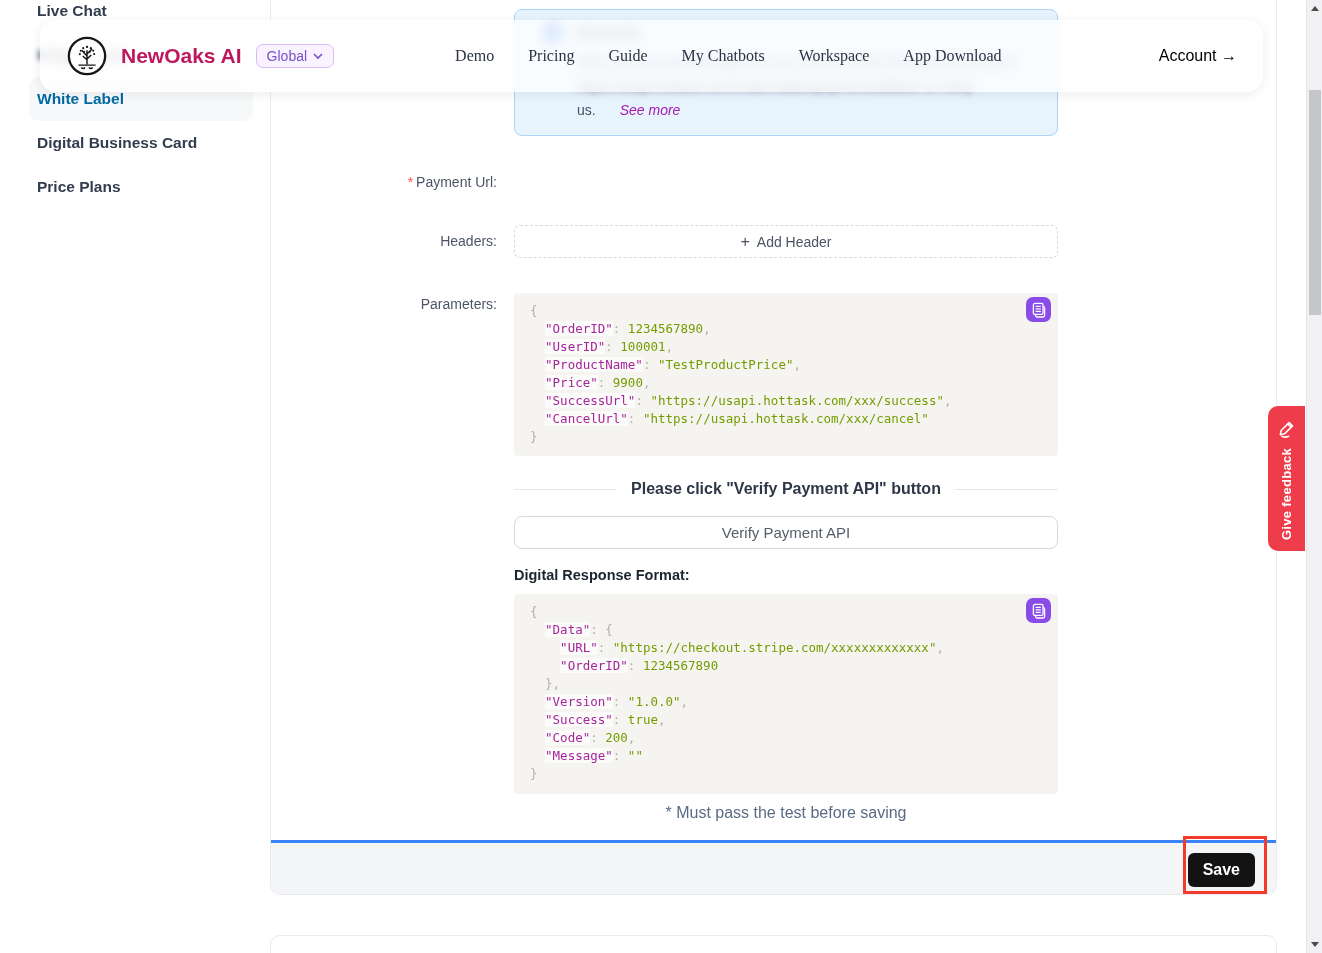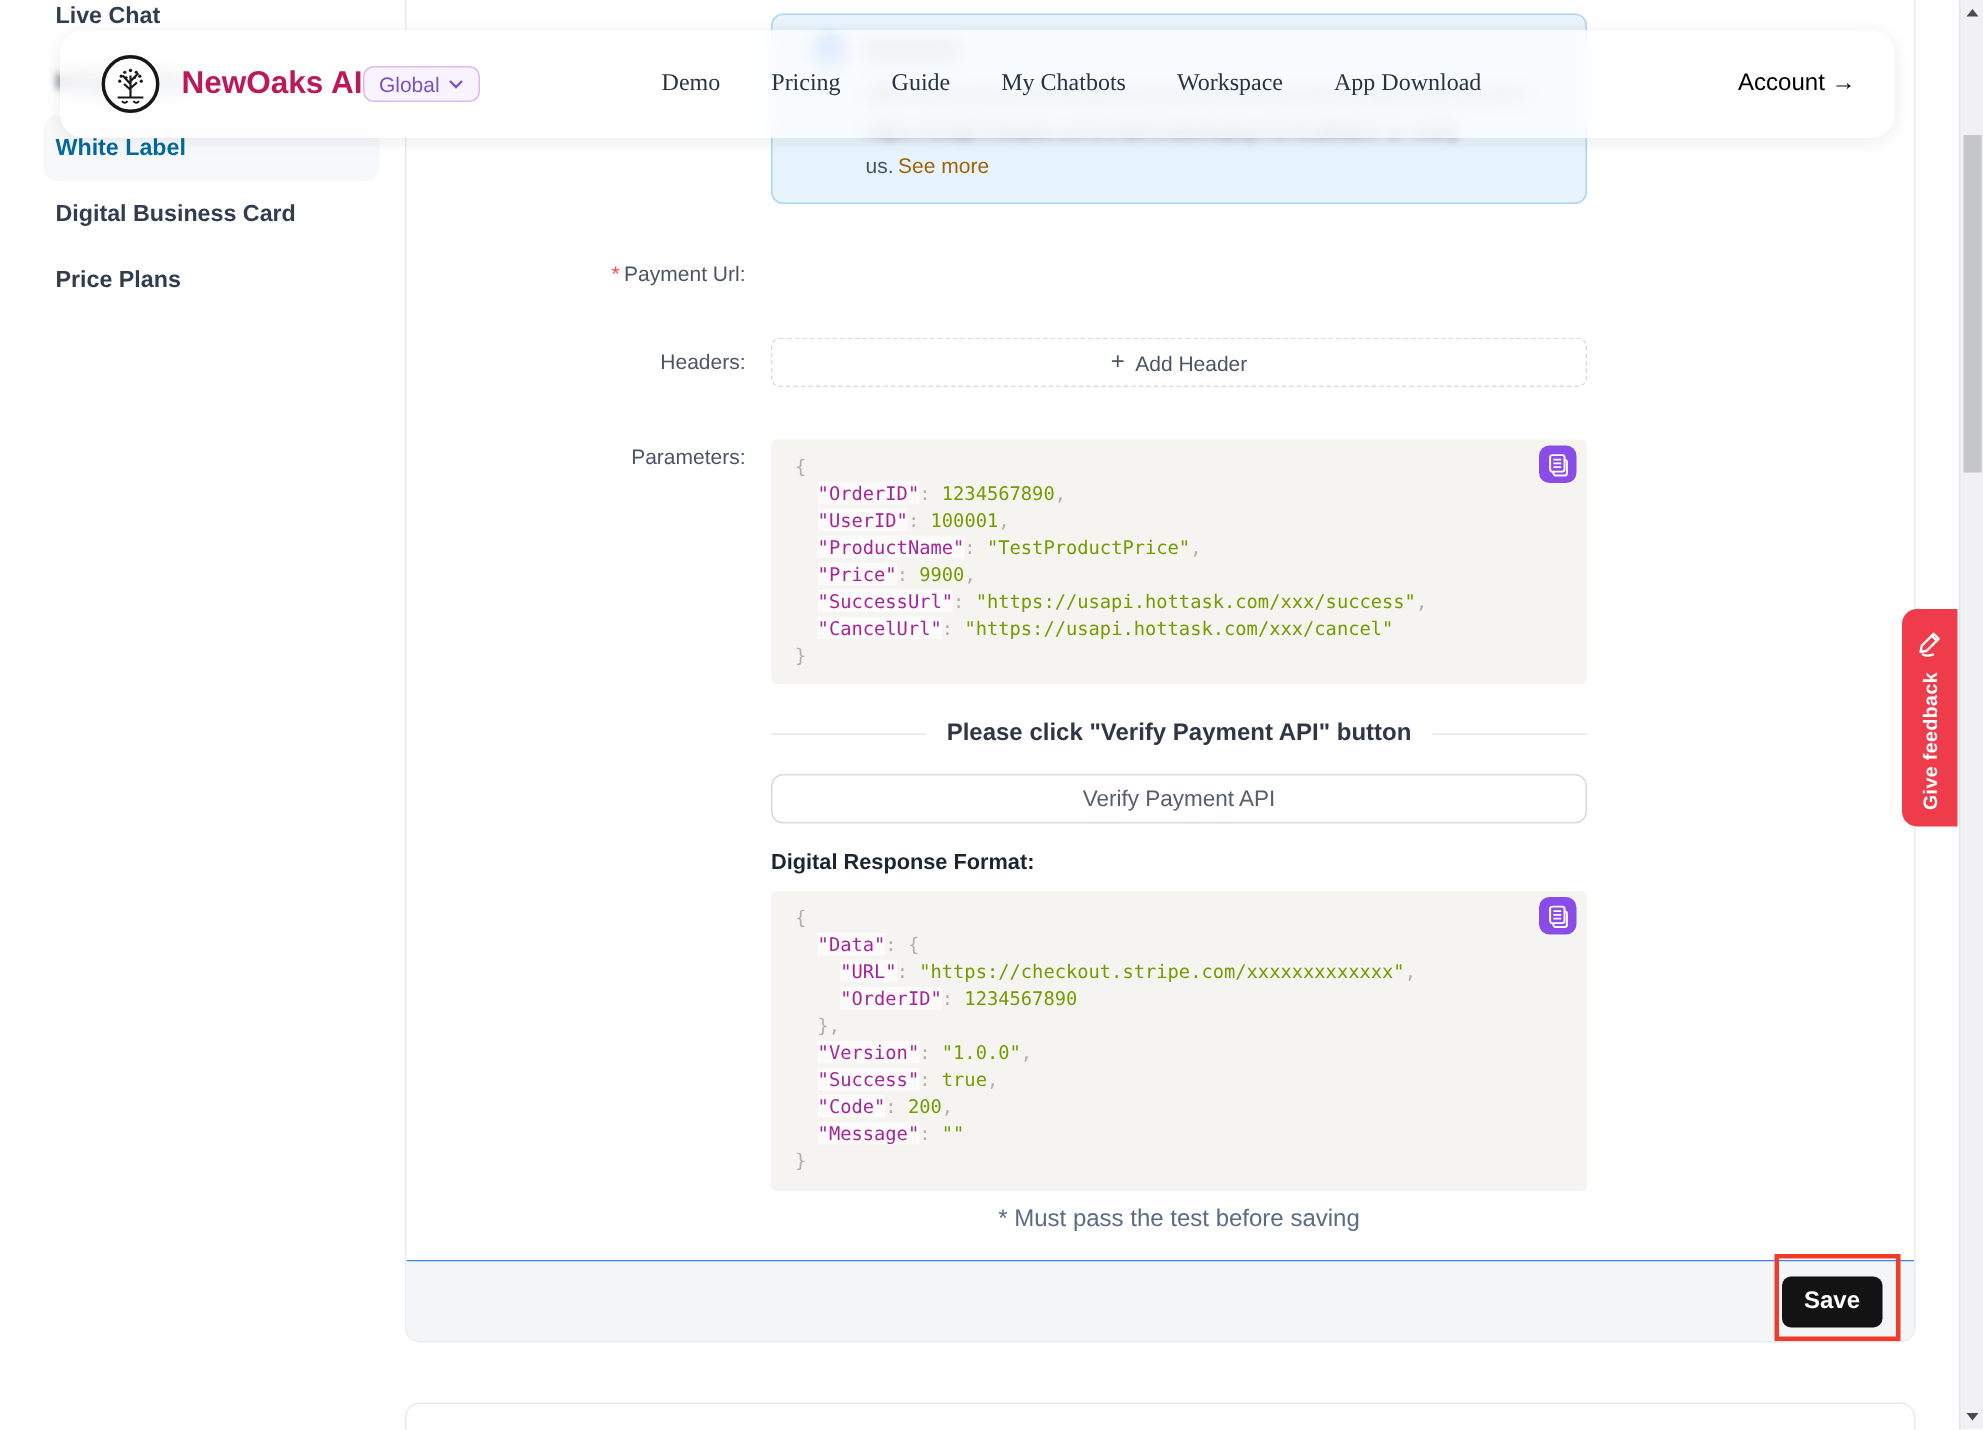--- a/index.html
+++ b/index.html
@@ -20,21 +20,21 @@
 
   
   .banner { position:absolute; left:243px; top:18px; width:544px; height:127px;
             background:#e7f3fd; border:1px solid #abd4f6; border-radius:8px; }
   .banner-icon { position:absolute; left:27px; top:12px; width:22px; height:22px;
                  border-radius:50%; background:#74a9f7; filter:blur(2px); opacity:.95; }
   .banner .bl { position:absolute; left:62px; font-size:14px; color:#475063; white-space:nowrap; }
   .banner .blur-txt { filter:blur(3px); opacity:.85; }
   .b-title { top:15px; font-weight:700; }
   .b-l1 { top:44px; } .b-l2 { top:68px; } .b-l3 { top:92px; color:#333; }
-  .see-more { color:#a16207; cursor:pointer; margin-left:3px; }
+  .see-more { color:#a21caf; cursor:pointer; margin-left:24px;font-style:italic; }
 
   
   .f-label { position:absolute; width:226px; text-align:right; font-size:14px; color:#4c5566; }
   .req { color:#ff4d4f; margin-right:3px; }
   .f-field { position:absolute; left:243px; width:544px; }
 
   .url-input { height:32px; width:544px; border:1px solid #d9d9d9; border-radius:6px;
                padding:0 11px; font-size:13.5px; color:#333; background:#fff; outline:none;
                font-family:"Liberation Sans", sans-serif; }
   .add-header { height:33px; width:544px; border:1px dashed #d9d9d9; border-radius:6px;
@@ -62,35 +62,35 @@
   .verify-btn { position:absolute; left:243px; top:525px; width:544px; height:33px;
                 background:#fff; border:1px solid #d9d9d9; border-radius:8px;
                 font-size:15px; color:#565e6b; cursor:pointer;
                 font-family:"Liberation Sans", sans-serif; }
 
   .expected { position:absolute; left:243px; top:576px; font-size:14.5px; font-weight:700; color:#1c2430; }
   .note { position:absolute; left:243px; top:813px; width:544px; text-align:center;
           font-size:16px; color:#5b6b85; }
 
   .panel-footer { position:absolute; left:0; right:0; bottom:0; height:54px;
-                  background:#f4f5f7; border-top:1px solid #3b82f6; border-radius:0 0 9px 9px; }
+                  background:#f4f5f7; border-top:3px solid #3b82f6; border-radius:0 0 9px 9px; }
   .save-btn { position:absolute; right:21px; top:10px; height:34px; padding:0 15px;
               background:#131313; color:#fff; border:none; border-radius:6px;
               font-size:16px; font-weight:700; cursor:pointer;
               font-family:"Liberation Sans", sans-serif; }
   .save-annotation { position:absolute; left:1183px; top:836px; width:84px; height:58px;
                      border:3px solid #f23b2b; z-index:40; }
 
   
   .topbar { position:absolute; left:40px; top:20px; width:1223px; height:72px; z-index:30;
             background:rgba(255,255,255,.74); backdrop-filter:blur(6px);
             border-radius:16px; box-shadow:0 2px 12px rgba(15,23,42,.08);
             display:flex; align-items:center; padding:0 26px; }
   .brand-name { margin-left:13px; font-size:21px; font-weight:600; color:#be185d; white-space:nowrap; }
-  .region-chip { display:flex; align-items:center; gap:6px;
+  .region-chip { margin-left:14px; display:flex; align-items:center; gap:6px;
                  background:#f9f2ff; border:1px solid #ddb8f8; border-radius:7px;
                  padding:3px 10px; font-size:14px; color:#7a52c7; cursor:pointer;text-align:center; }
   .nav-menu { margin-left:121px; display:flex; gap:34px;font-family:Liberation Serif, serif; }
   .nav-item { font-size:16px; font-weight:500; color:#2a3342; cursor:pointer; white-space:nowrap; }
   .account-link { margin-left:auto; font-size:16px; font-weight:500; color:#000000;
                   cursor:pointer; white-space:nowrap; }
 
   
   .bottom-card { position:absolute; left:270px; top:935px; width:1007px; height:40px;
                  background:#fff; border:1px solid #e9eaee; border-radius:10px; z-index:4; }

